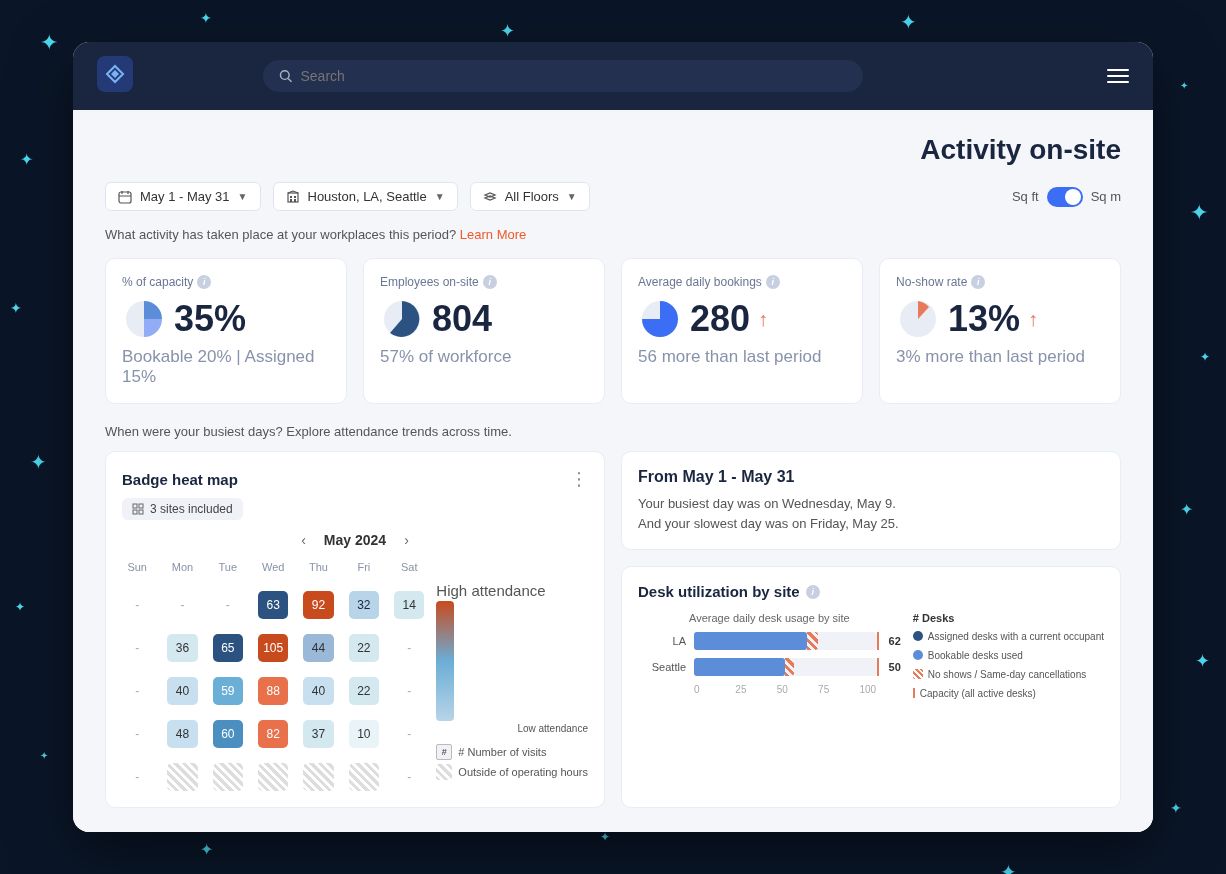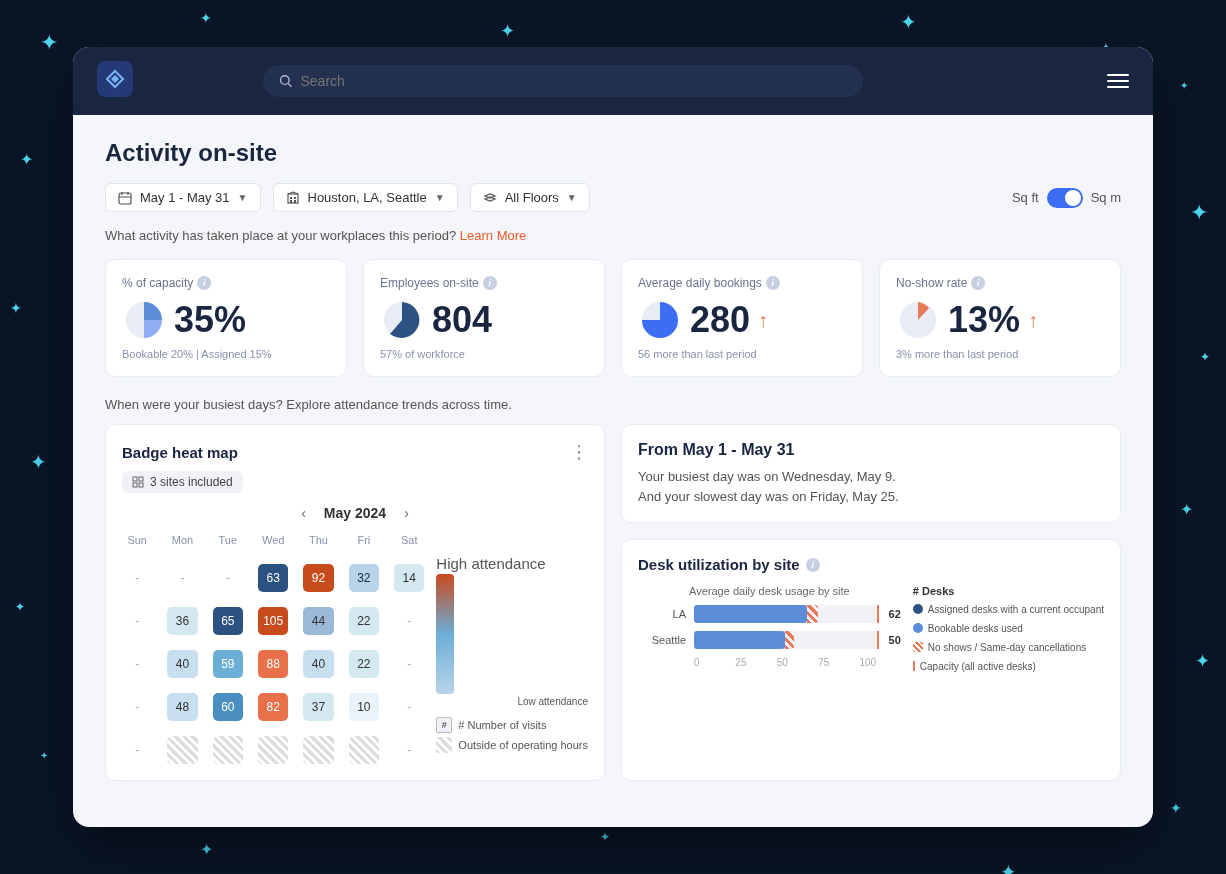--- a/index.html
+++ b/index.html
@@ -76,24 +76,25 @@
       background: #fff;
       border-radius: 2px;
       display: block;
     }
     
     .main-content {
       padding: 24px 32px;
       background: #f5f6fa;
     }
     .page-title {
-      font-size: 24px;
+      font-size: 28px;
       font-weight: 700;
       color: #1a2540;
       margin-bottom: 16px;
+      text-align: right;
     }
     
     .filters-row {
       display: flex;
       align-items: center;
       gap: 12px;
       margin-bottom: 16px;
     }
     .filter-btn {
       display: flex;
@@ -178,21 +179,21 @@
     .metric-number {
       font-size: 36px;
       font-weight: 700;
       color: #1a2540;
     }
     .metric-arrow-up {
       color: #e87a5a;
       font-size: 20px;
     }
     .metric-sub {
-      font-size: 11px;
+      font-size: 17px;
       color: #8892aa;
     }
     
     .pie-container {
       width: 44px;
       height: 44px;
       flex-shrink: 0;
     }
     
     .bottom-section {

